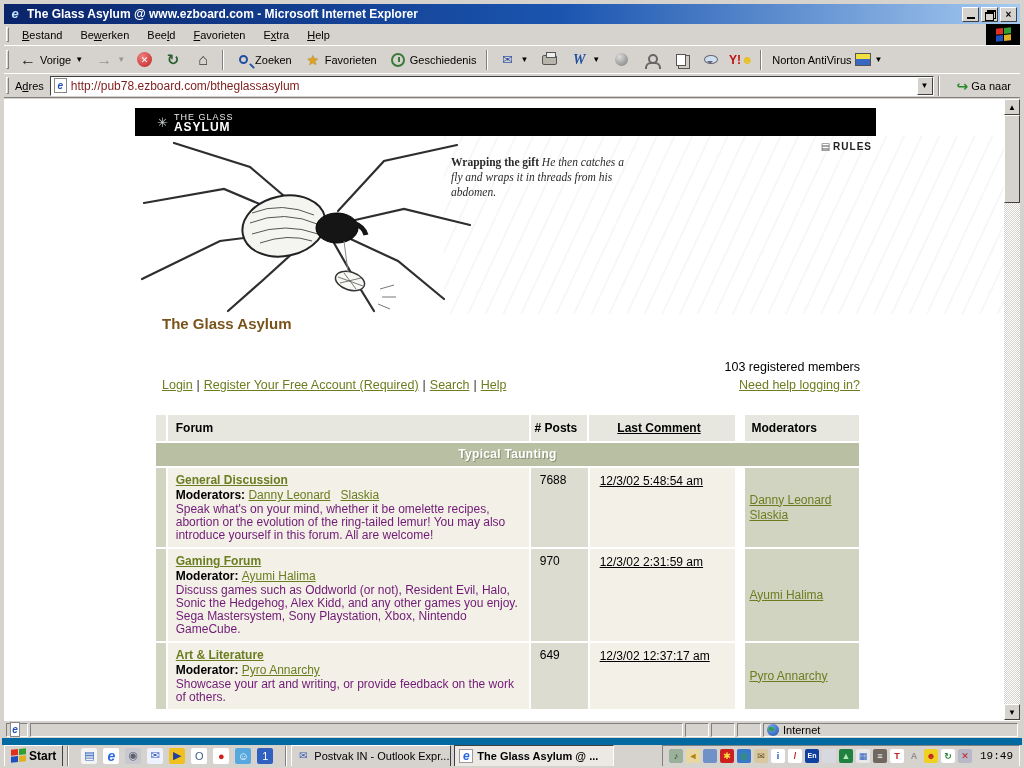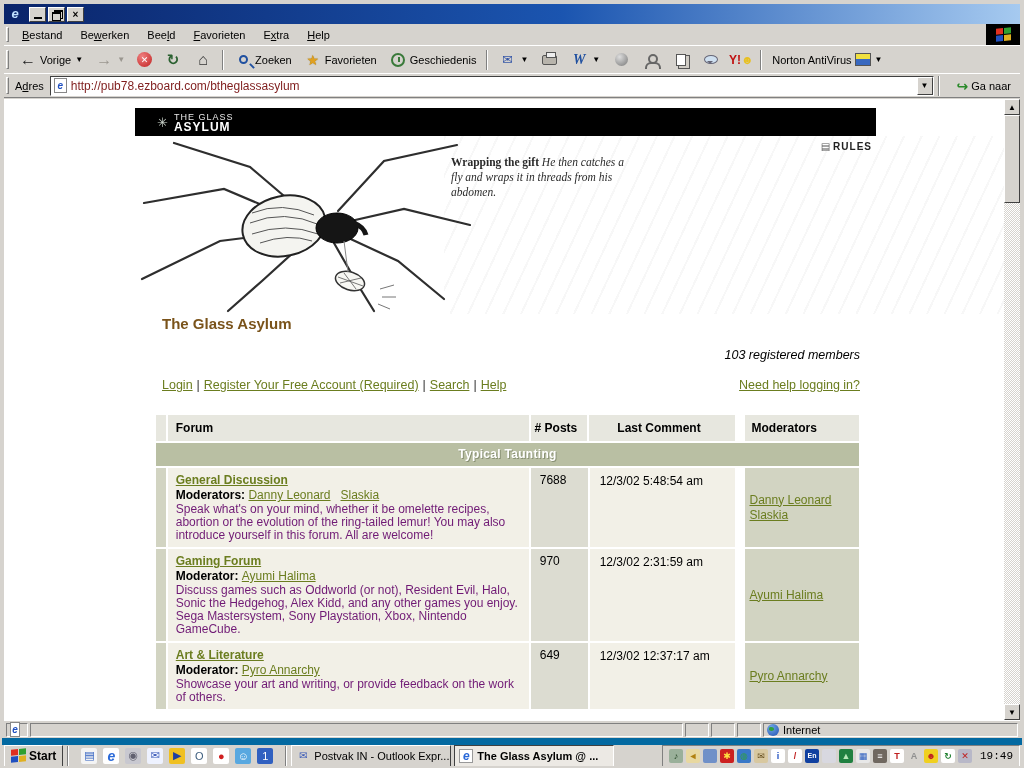--- a/index.html
+++ b/index.html
@@ -79,32 +79,32 @@
   .logo-l1{font-size:9px;color:#e8e8e8;}
   .logo-l2{font-size:12px;font-weight:bold;color:#fff;}
   .texture{position:absolute;left:440px;top:37px;width:566px;height:178px;background:repeating-linear-gradient(115deg,rgba(60,60,60,.04) 0 2px,transparent 2px 16px);}
   .rules{position:absolute;top:42px;left:688px;width:180px;text-align:right;font-size:10px;font-weight:bold;letter-spacing:1px;color:#222;text-decoration:none;}
   .rules .ri{font-weight:normal;color:#555;margin-right:2px;}
   .caption{position:absolute;left:447px;top:56px;width:175px;font-family:"Liberation Serif","DejaVu Serif",serif;font-size:11.5px;color:#2a2a2a;line-height:15px;}
   .caption .cb{font-weight:bold;}
   .caption .ci{font-style:italic;}
   .spider{position:absolute;left:128px;top:30px;}
   .page-title{position:absolute;left:158px;top:216px;font-size:15px;font-weight:bold;color:var(--heading);}
-  .members{position:absolute;top:249px;right:160px;font-size:12.5px;color:#000;font-style:italic;}
+  .members{position:absolute;top:261px;right:160px;font-size:12.5px;color:#000;}
   .navrow{position:absolute;left:158px;top:279px;font-size:12.5px;}
   .navrow a,.help-link,.t-link{color:var(--link);text-decoration:underline;}
   .nav-sep{color:#333;margin:0 4px;}
   .help-link{position:absolute;top:279px;right:160px;font-size:12.5px;}
   
   .ftable{position:absolute;left:152px;top:316px;width:703px;background:#fff;font-size:12px;}
   .frow{display:flex;margin-bottom:2px;}
   .c-strip{width:10px;margin-right:2px;background:var(--cell-mod);}
   .c-forum{width:369px;margin-right:2px;background:var(--cell-light);padding:5px 8px;}
   .c-posts{width:58px;margin-right:2px;background:var(--cell-gray);padding:5px 0 0 9px;}
-  .c-last{width:149px;margin-right:10px;background:var(--cell-light);padding:6px 0 0 10px;}
+  .c-last{width:149px;margin-right:10px;background:var(--cell-light);padding:6px 0 0 10px;text-decoration:underline;}
   .c-mods{width:116px;background:var(--cell-mod);padding:4px 4px;display:flex;flex-direction:column;justify-content:center;}
   .hdr .c-strip{background:var(--header-cell);}
   .hdr > div{background:var(--header-cell);font-weight:bold;color:#000;padding-top:6px;padding-bottom:6px;}
   .hdr .c-forum{padding-left:8px;} .hdr .c-posts{padding-left:4px;} .hdr .c-last{padding-left:28px;} .hdr .c-mods{display:block;padding-left:6px;}
   .bandrow{height:23px;background:var(--band);color:#fff;font-weight:bold;text-align:center;line-height:23px;margin-bottom:2px;letter-spacing:.3px;text-shadow:1px 1px 0 rgba(90,100,70,.5);}
   .fname{font-weight:bold;}
   .modline{font-weight:bold;color:#000;margin:1px 0;}
   .modline a{font-weight:normal;margin-right:10px;}
   .fdesc{color:#701a75;line-height:13px;}
   .c-mods a{display:inline;margin-bottom:1px;}
@@ -133,20 +133,21 @@
   .tricon{width:14px;height:14px;border-radius:2px;display:flex;align-items:center;justify-content:center;font-size:9px;font-weight:bold;overflow:hidden;}
   .clock{font-size:11px;margin-left:5px;font-family:Liberation Mono, monospace;}
 </style>
 </head>
 <body>
 
 <div class="window">
 
   <div class="titlebar">
     <span class="app-icon">e</span>
+    <span class="title">The Glass Asylum @ www.ezboard.com - Microsoft Internet Explorer</span>
     <span class="winbtn">
         <i class="min"></i>
       </span>
     <span class="winbtn">
         <i class="restore"></i>
       </span>
     <span class="winbtn">×</span>
   </div>
 
   <div class="bar menubar">

